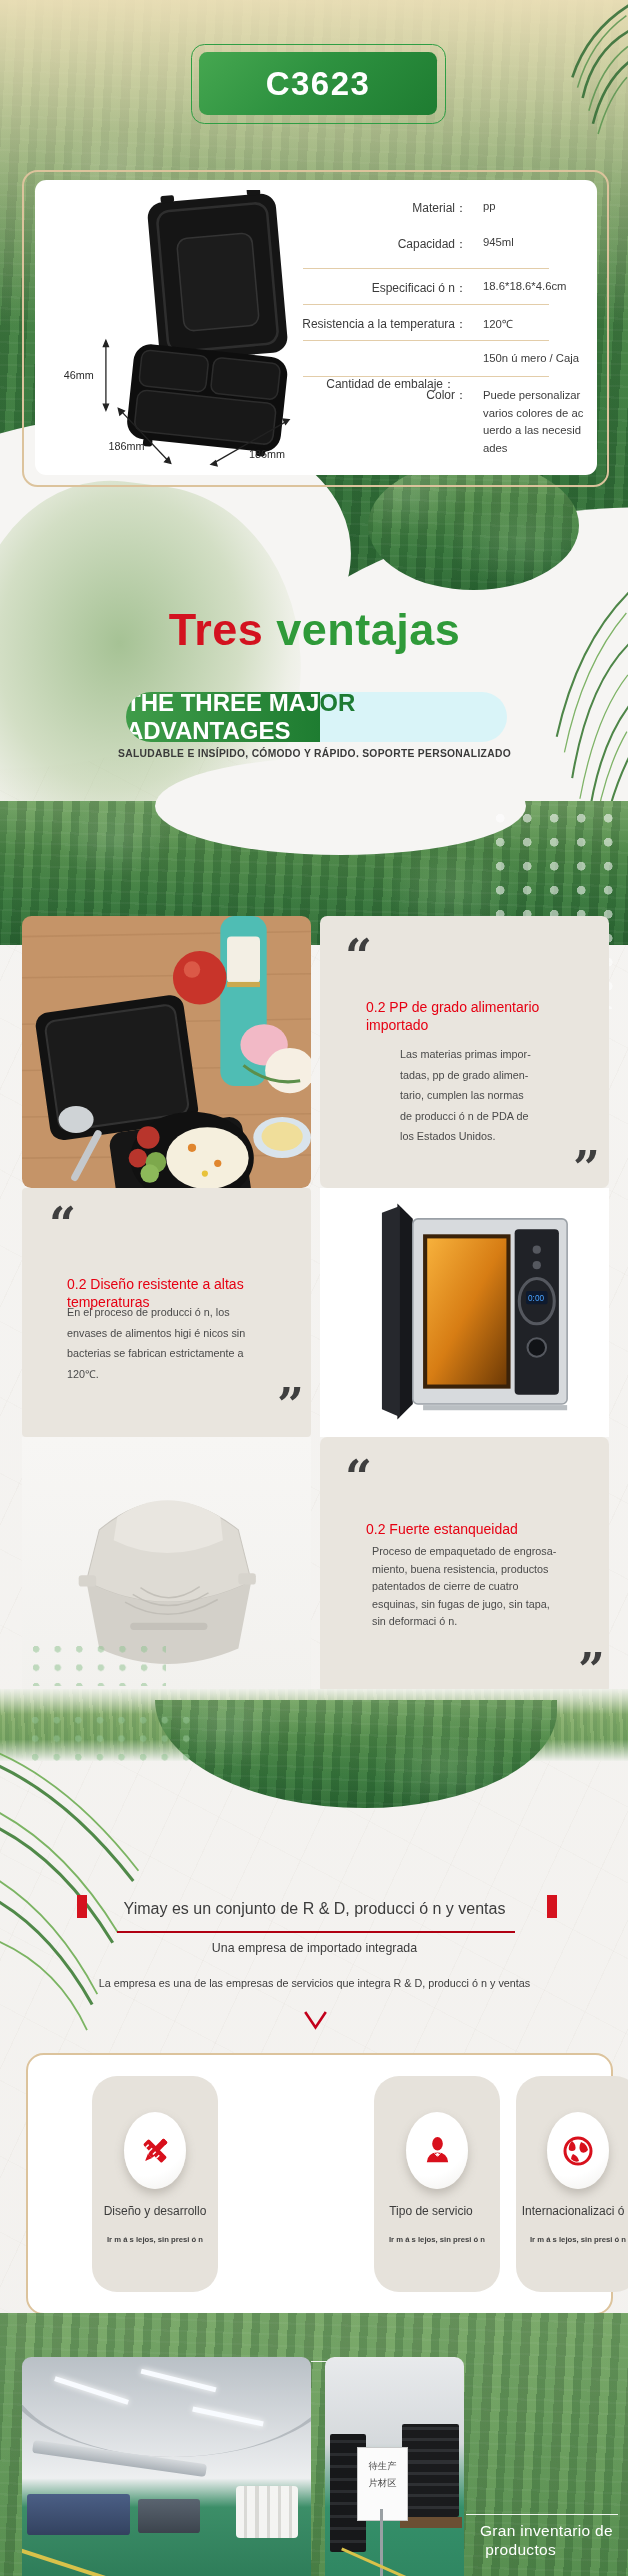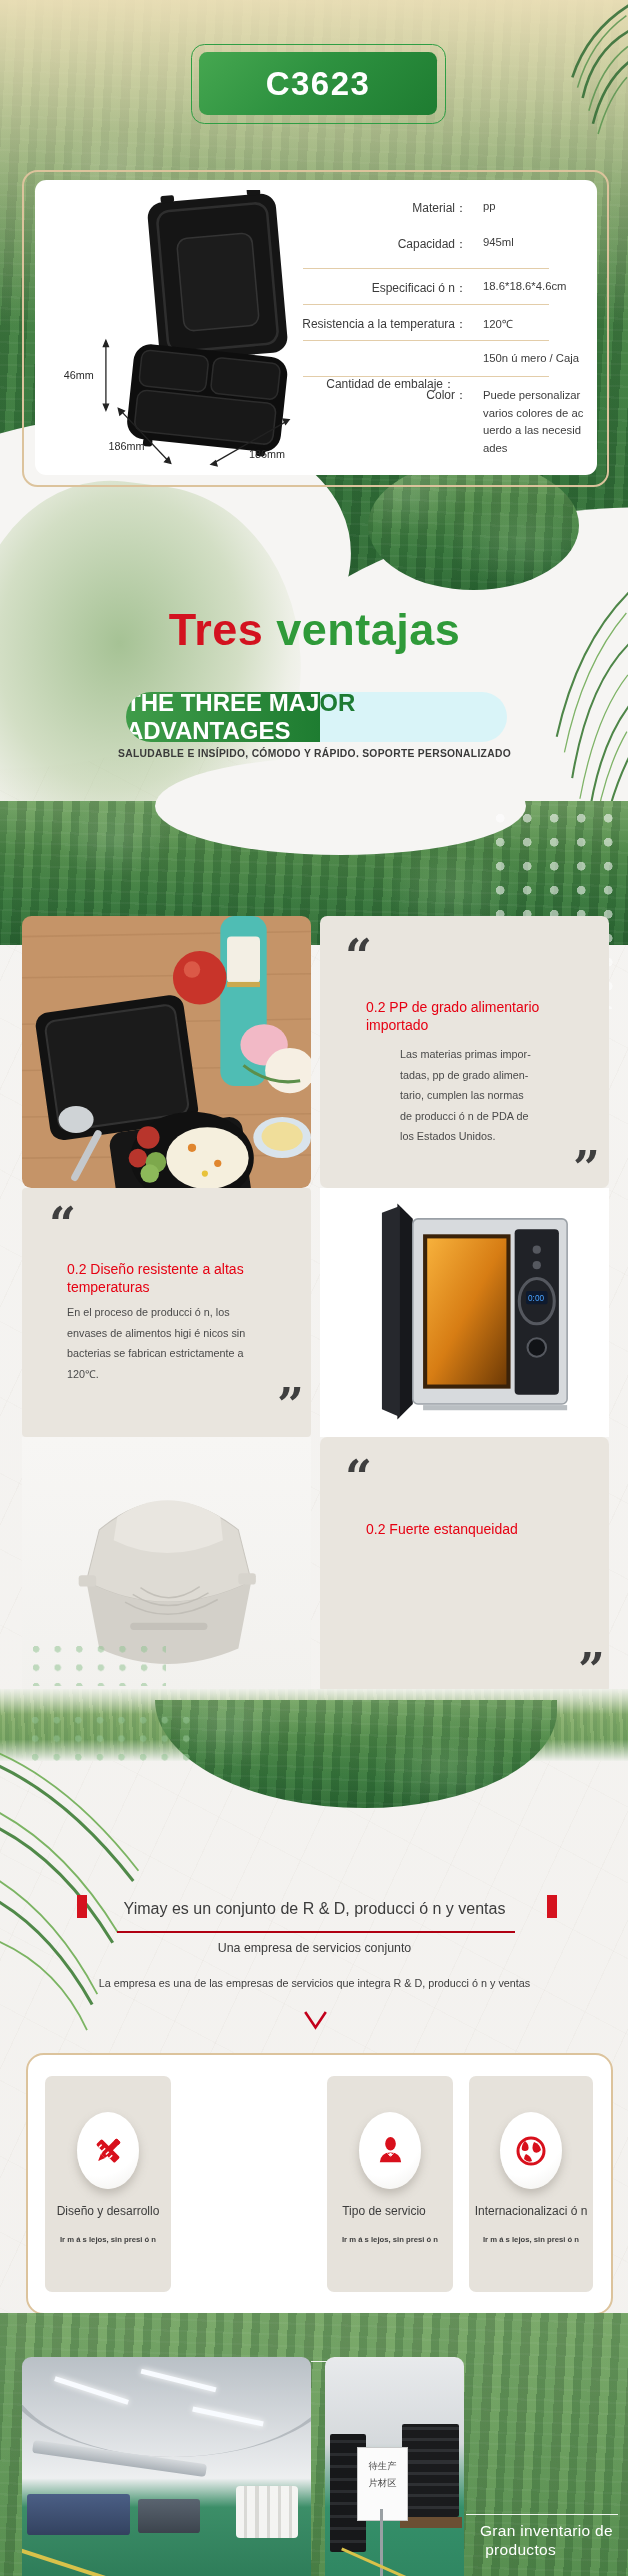--- a/index.html
+++ b/index.html
@@ -27,21 +27,21 @@
   .quote{font-family:"DejaVu Serif", serif;font-weight:bold;color:#3f3f3f;font-size:47px;line-height:20.6px;}
   .redtitle{color:#e60012;font-size:14px;line-height:18px;font-weight:500;}
   .bodytxt{color:#4a4a4a;font-size:10.8px;line-height:20.6px;}
   .speclabel{color:#3c3c3c;font-size:12px;text-align:right;}
   .specvalue{color:#3c3c3c;font-size:11.3px;}
   .divider{height:0.5px;background:#e3cda9;}
   .card{background:#e9e5de;border-radius:7.2px;}
   .photo{border-radius:9.3px;overflow:hidden;}
   .flabel{font-size:15.5px;letter-spacing:0.3px;}
   .fline{height:1px;}
-  .feat-card{background:#e6e2db;border-radius:7px;}
+  .feat-card{background:#e6e2db;border-radius:25px;margin-left:47px;}
   .feat-title{color:#3c3c3c;font-size:12px;text-align:center;}
   .feat-sub{color:#3f3f3f;font-size:7.7px;font-weight:bold;text-align:center;}
   .iconwrap{background:radial-gradient(circle at 35% 30%, #ffffff 60%, #f0efec 100%);border-radius:50%;
             box-shadow:0 5.2px 9.3px rgba(120,115,105,.35);display:flex;align-items:center;justify-content:center;}
   .signcard{background:#fbfbfb;border:0.5px solid #c9c9c9;color:#4a4a4a;text-align:center;}
 </style>
 </head>
 <body>
 
 <div id="stage">
@@ -202,21 +202,21 @@
     <div class="bodytxt pre" style="position:absolute;left:80px;top:128px;width:170px;">Las materias primas impor-
 tadas, pp de grado alimen-
 tario, cumplen las normas
 de producci ó n de PDA de
 los Estados Unidos.</div>
     <span class="quote" style="position:absolute;left:253px;top:242px;">”</span>
   </div>
 
   <div class="abs card" style="left:22px;top:1188px;width:289px;height:249px;border-radius:4.1px;">
     <span class="quote" style="position:absolute;left:27px;top:26px;">“</span>
-    <div class="redtitle pre" style="position:absolute;left:45px;top:72px;width:227px;">0.2 Diseño resistente a altas
+    <div class="redtitle pre" style="position:absolute;left:45px;top:87px;width:227px;">0.2 Diseño resistente a altas
 temperaturas</div>
     <div class="bodytxt pre" style="position:absolute;left:45px;top:114px;width:232px;">En el proceso de producci ó n, los
 envases de alimentos higi é nicos sin
 bacterias se fabrican estrictamente a
 120℃.</div>
     <span class="quote" style="position:absolute;left:255px;top:207px;">”</span>
   </div>
 
   <div class="abs" style="left:320px;top:1188px;width:289px;height:249px;background:#ffffff;">
     <svg width="289" height="249" viewBox="0 0 561 484" style="position:absolute;left:0;top:0;">
@@ -259,20 +259,25 @@
         <rect x="20" y="208" width="34" height="22" rx="6" fill="#d7d4cd"></rect>
         <rect x="330" y="204" width="34" height="22" rx="6" fill="#d7d4cd"></rect>
         <rect x="120" y="300" width="150" height="14" rx="7" fill="#c4c1ba"></rect>
       </g>
     </svg>
   </div>
   <div class="abs dots-green" style="left:32px;top:1645px;width:134px;height:41px;"></div>
   <div class="abs card" style="left:320px;top:1437px;width:289px;height:258px;">
     <span class="quote" style="position:absolute;left:25px;top:30px;">“</span>
     <div class="redtitle" style="position:absolute;left:46px;top:83px;width:237px;">0.2 Fuerte estanqueidad</div>
+    <div class="bodytxt pre" style="position:absolute;left:52px;top:106px;width:222px;line-height:17.5px;">Proceso de empaquetado de engrosa-
+miento, buena resistencia, productos
+patentados de cierre de cuatro
+esquinas, sin fugas de jugo, sin tapa,
+sin deformaci ó n.</div>
     <span class="quote" style="position:absolute;left:258px;top:223px;">”</span>
   </div>
 
   <div class="abs grass" style="left:0;top:1689px;width:629px;height:72px;opacity:.9;"></div>
   <div class="abs" style="left:0;top:1689px;width:629px;height:72px;background:linear-gradient(180deg,rgba(246,245,243,.9) 0%,rgba(246,245,243,0) 35%,rgba(246,245,243,0) 70%,rgba(246,245,243,.95) 100%);"></div>
   <div class="abs forest" style="left:155px;top:1700px;width:402px;height:108px;border-radius:0 0 48% 52% / 0 0 90% 100%;"></div>
   <div class="abs dots-green" style="left:31px;top:1716px;width:165px;height:52px;"></div>
   <svg class="abs" style="left:-20.6px;top:1716px;" width="216" height="330" viewBox="0 0 420 640">
     <g fill="none" stroke="#3f7e38" stroke-width="6" opacity=".9">
       <path d="M0,80 Q160,140 300,320"></path>
@@ -284,21 +289,21 @@
         <path d="M5,170 Q160,240 270,420"></path>
         <path d="M5,300 Q140,370 230,540"></path>
       <path d="M20,430 Q150,480 210,610"></path>
     </g>
   </svg>
 
   <div class="abs" style="left:77px;top:1895px;width:10.3px;height:23px;background:#d5121e;"></div>
   <div class="abs" style="left:547px;top:1895px;width:10.3px;height:23px;background:#d5121e;"></div>
   <div class="abs txt" style="left:57px;top:1900px;width:515px;text-align:center;font-size:16px;">Yimay es un conjunto de R &amp; D, producci ó n y ventas</div>
   <div class="abs" style="left:117px;top:1931px;width:398px;height:1.5px;background:#b00012;"></div>
-  <div class="abs txt" style="left:57px;top:1941px;width:515px;text-align:center;font-size:12.4px;">Una empresa de servicios conjunto</div>
+  <div class="abs txt" style="left:57px;top:1941px;width:515px;text-align:center;font-size:12.4px;">Una empresa de importado integrada</div>
   <div class="abs txt" style="left:31px;top:1977px;width:567px;text-align:center;font-size:10.8px;">La empresa es una de las empresas de servicios que integra R &amp; D, producci ó n y ventas</div>
   <svg class="abs" style="left:303px;top:2010px;" width="25" height="20.6" viewBox="0 0 48 40">
     <polyline points="4,4 24,34 44,4" fill="none" stroke="#c3001b" stroke-width="5"></polyline>
   </svg>
 
   <div class="abs" style="left:26px;top:2053px;width:583px;height:258px;background:#ffffff;border:2.1px solid #dcc39c;border-radius:17.5px;"></div>
 
   <div class="abs feat-card" style="left:45px;top:2076px;width:126px;height:216px;">
     <div class="iconwrap" style="position:absolute;left:32px;top:36px;width:62px;height:77px;">
       <svg width="32" height="32" viewBox="0 0 64 64">

